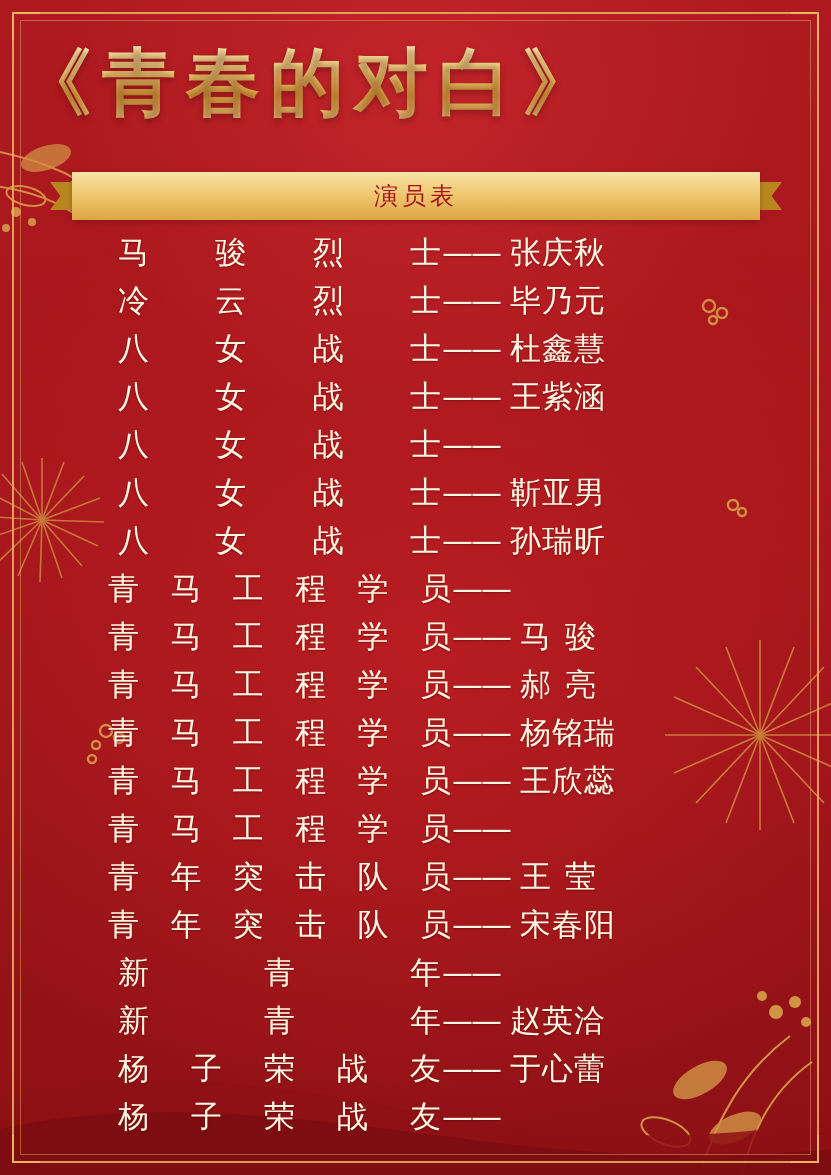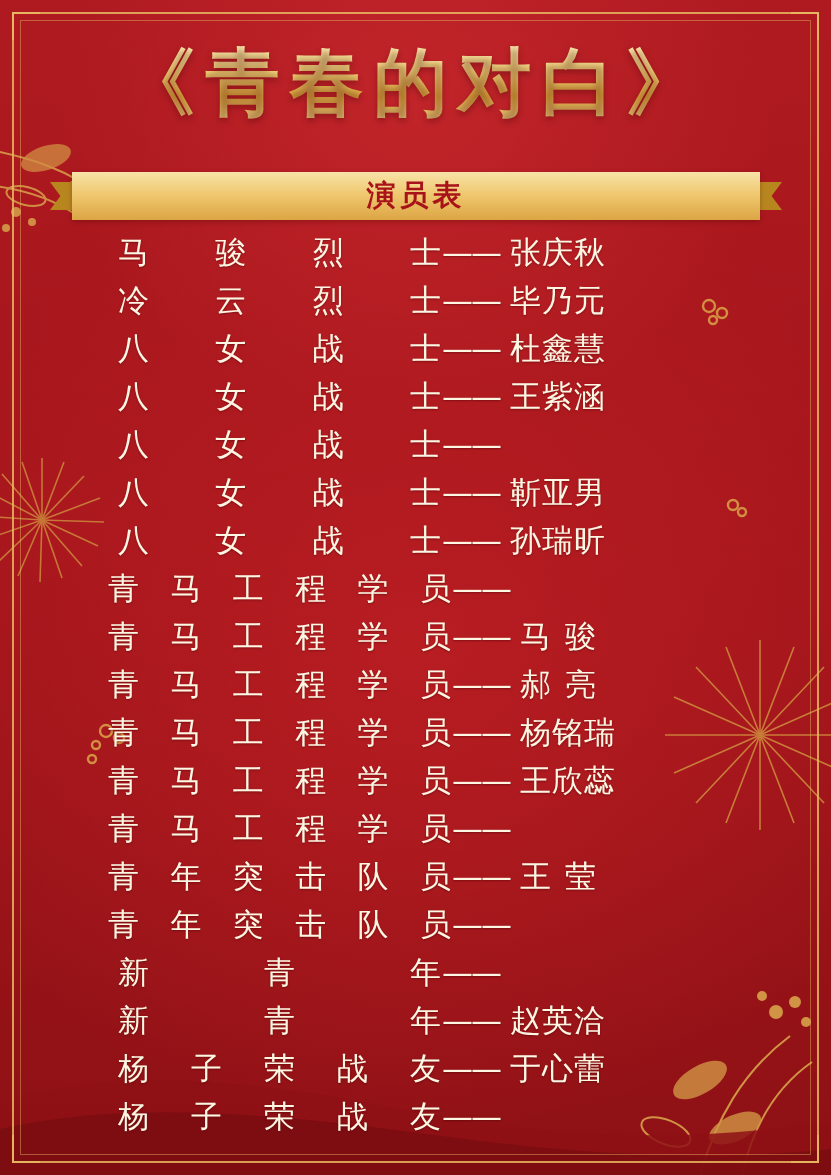--- a/index.html
+++ b/index.html
@@ -53,21 +53,22 @@
   }
 
   
   .ornaments { position: absolute; inset: 0; pointer-events: none; }
 
   
   .title-wrap {
     position: absolute;
     top: 34px;
     left: 0; right: 0;
-    text-align: center;
+    text-align: left;
+    padding-left: 12px;
   }
   .title {
     display: inline-block;
     font-family: "DejaVu Serif", "Liberation Serif", serif;
     font-weight: bold;
     font-size: 74px;
     letter-spacing: 10px;
     background: linear-gradient(180deg, #fff3c4 0%, #f7d77a 38%, #e0a93f 62%, #f6e2a1 100%);
     -webkit-background-clip: text;
     background-clip: text;
@@ -90,22 +91,22 @@
     inset: 0;
     background: linear-gradient(180deg, #f7e3a8 0%, #efc76e 48%, #dca544 100%);
     box-shadow: 0 2px 5px rgba(70,0,0,.3);
   }
   .banner-text {
     position: absolute;
     inset: 0;
     display: flex;
     align-items: center;
     justify-content: center;
-    font-size: 29px;
-    font-weight: bold;
+    font-size: 24px;
+    font-weight: normal;
     letter-spacing: 4px;
     color: #a8131a;
     font-family: "DejaVu Sans", "Liberation Sans", sans-serif;
   }
   .banner-tail {
     position: absolute;
     top: 10px;
     width: 26px;
     height: 28px;
     background: #b8861f;
@@ -418,20 +419,21 @@
       <div class="cast-row">
         <div class="role wide">
           <span>青</span>
           <span>年</span>
           <span>突</span>
           <span>击</span>
           <span>队</span>
           <span>员</span>
         </div>
         <div class="dashes">——</div>
+        <div class="actor">宋春阳</div>
       </div>
       <div class="cast-row">
         <div class="role">
           <span>新</span>
           <span>青</span>
           <span>年</span>
         </div>
         <div class="dashes">——</div>
       </div>
       <div class="cast-row">

